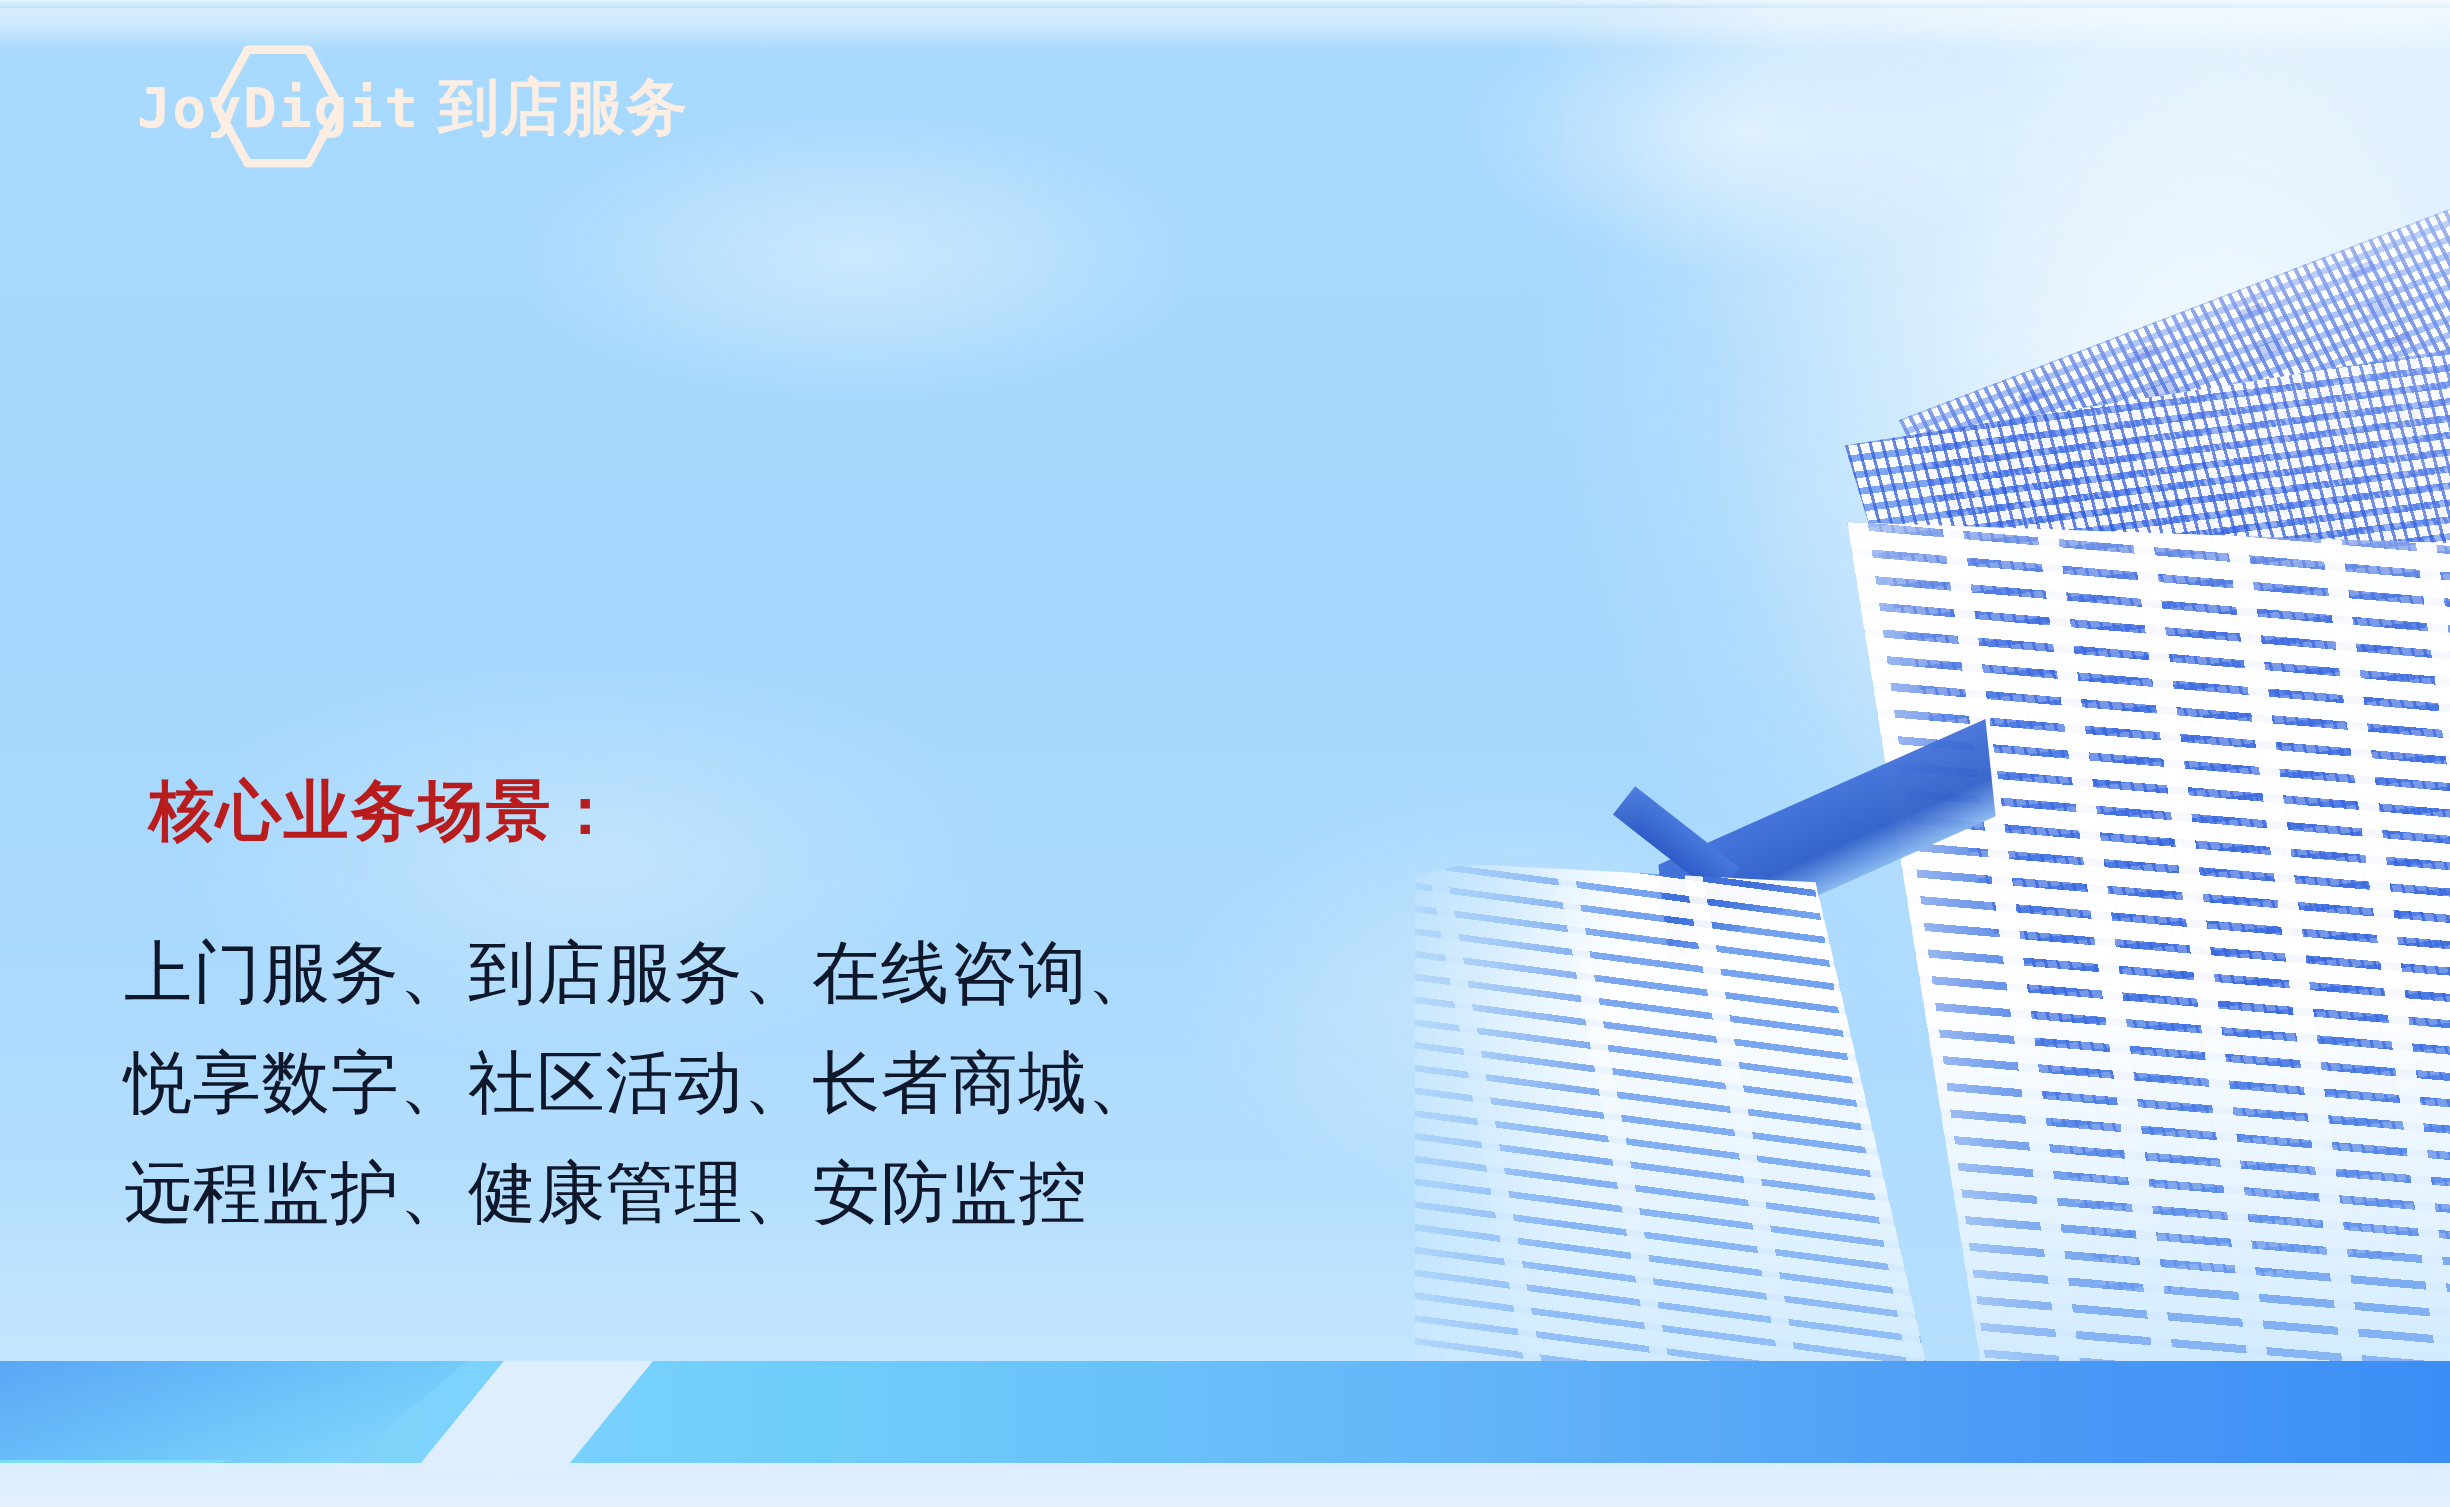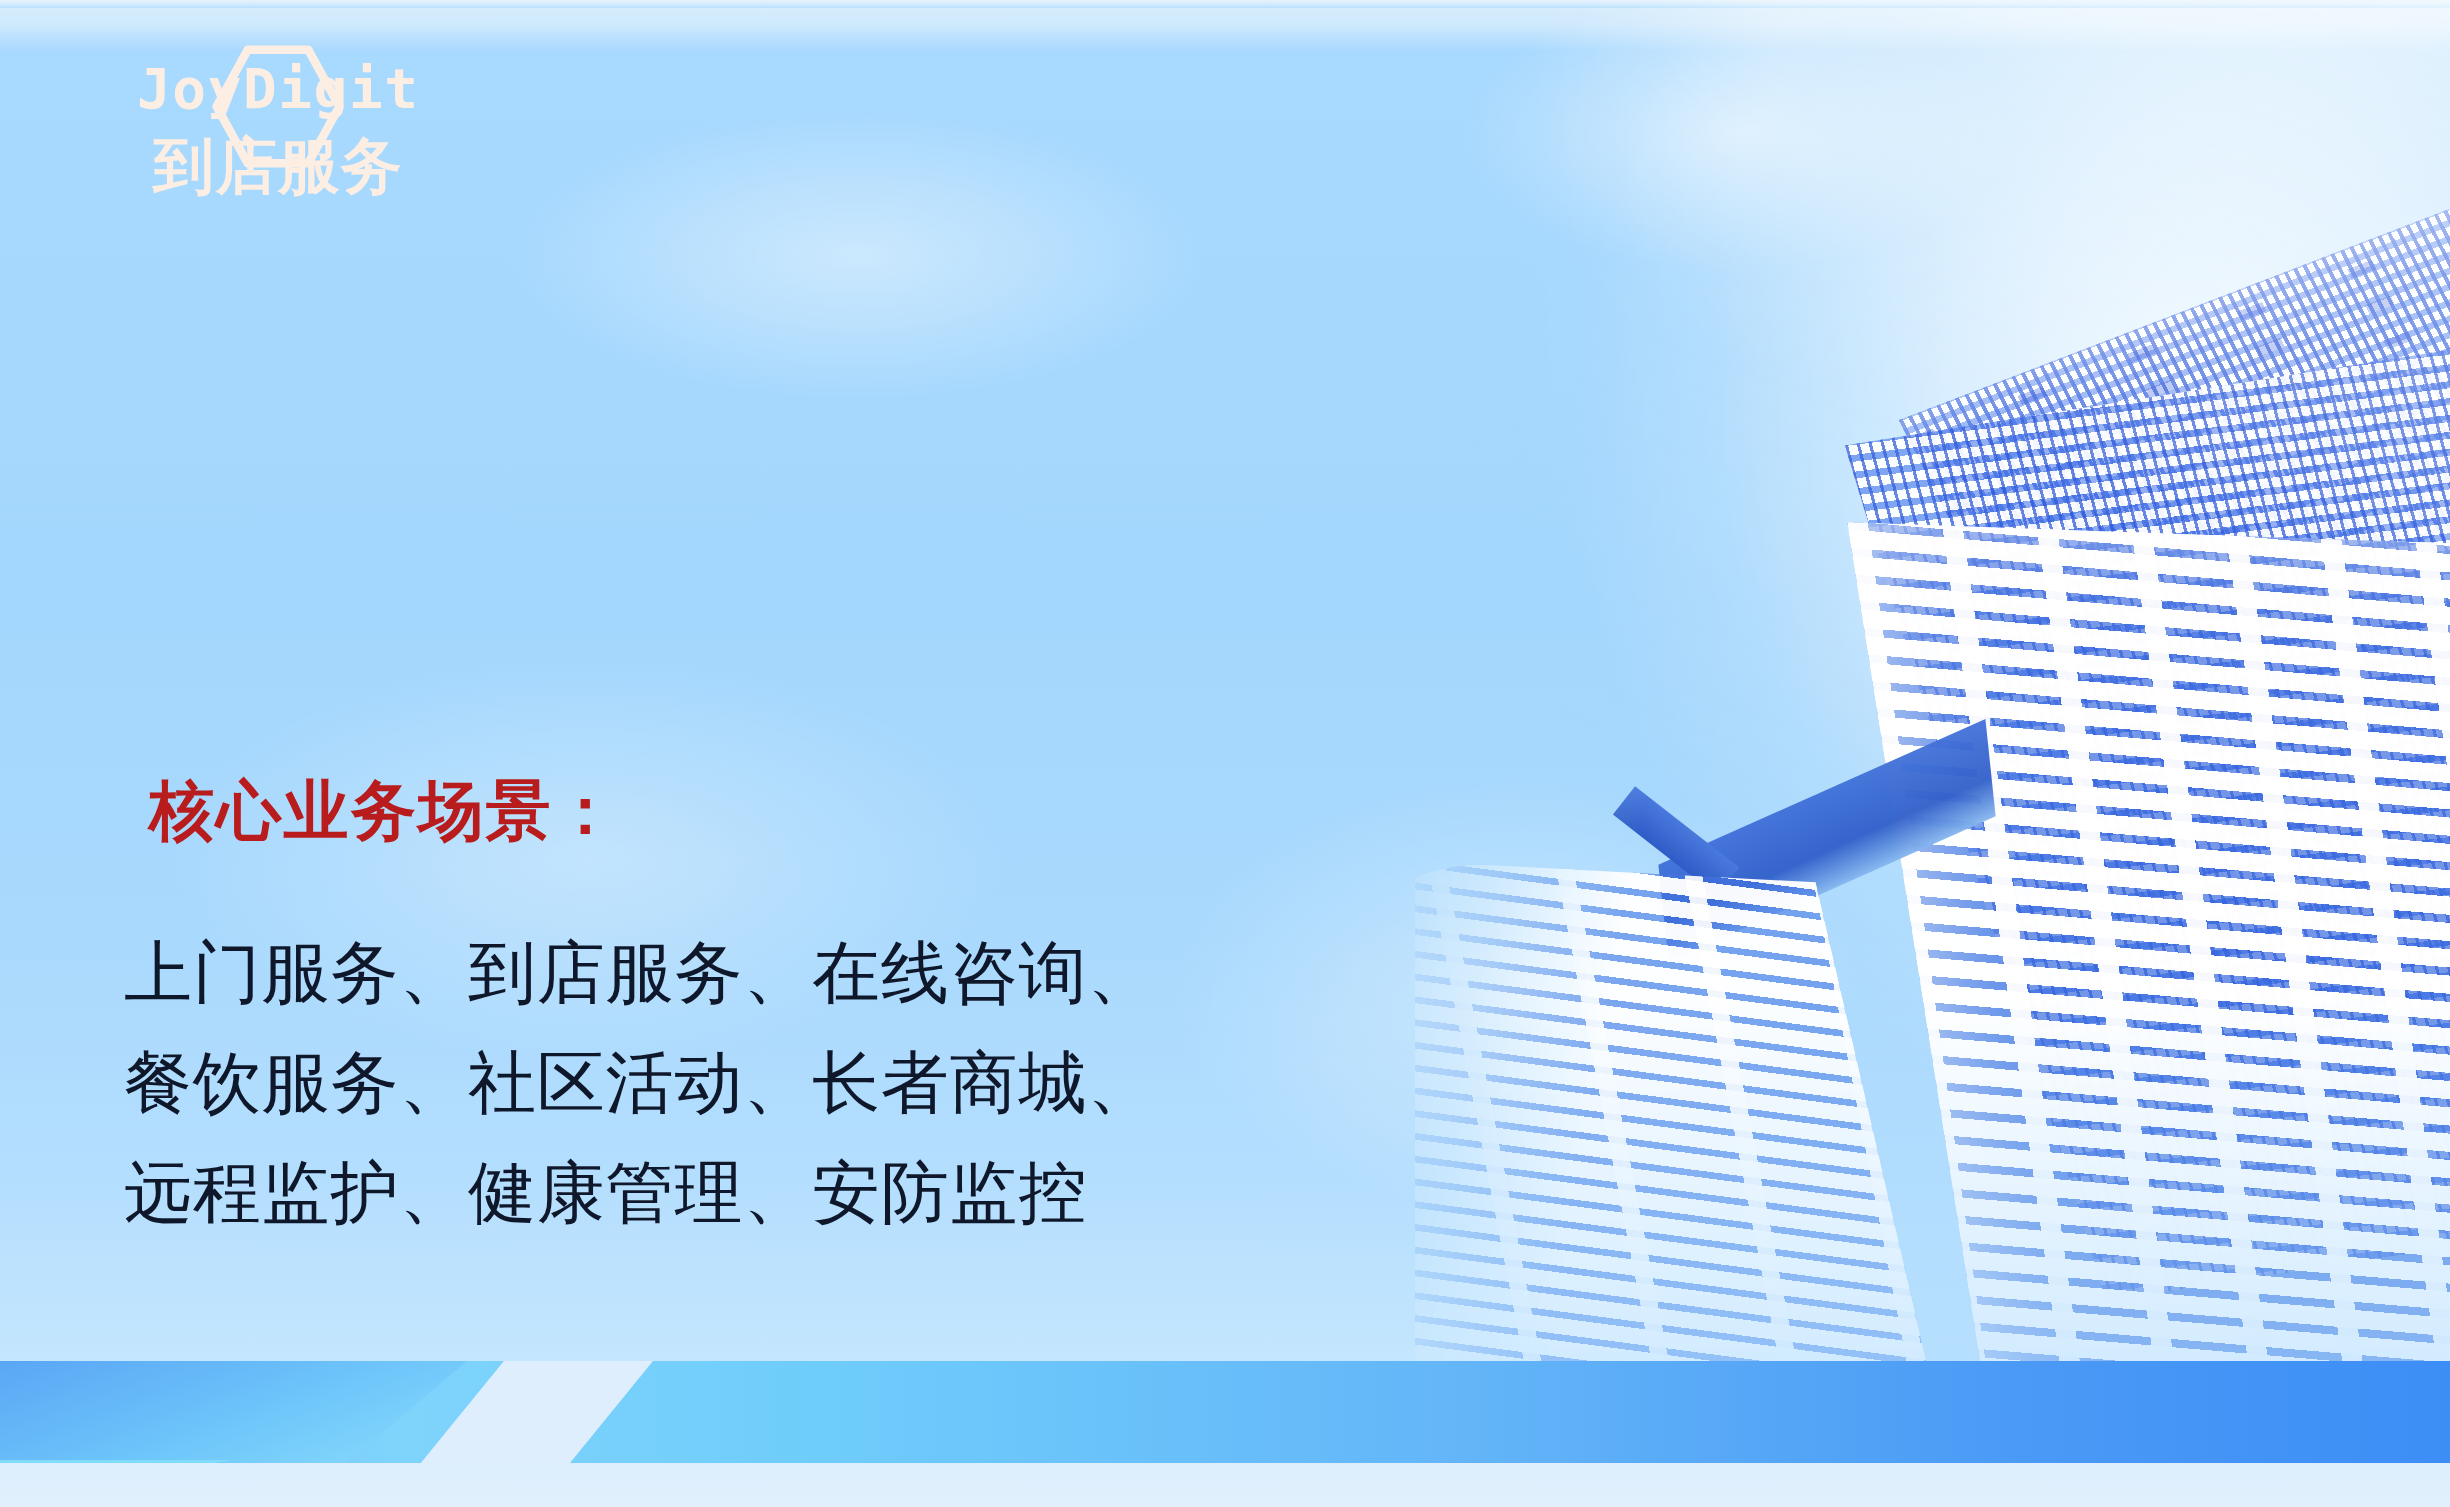--- a/index.html
+++ b/index.html
@@ -253,21 +253,20 @@
 
   
   .logo {
     position: absolute;
     left: 137px;
     top: 61px;
     height: 93px;
     display: flex;
     align-items: center;
     gap: 18.7px;
-    flex-direction: column;
   }
   .logo-hex {
     position: absolute;
     left: 75px;
     top: -15.6px;
     width: 132px;
     height: 123px;
     pointer-events: none;
   }
   .logo-hex svg { display:block; width:100%; height:100%; }
@@ -406,21 +405,21 @@
     </div>
     <div class="logo-mark">JoyDigit</div>
     <div class="logo-cn">到店服务</div>
   </div>
 
 
   <div class="section-heading">核心业务场景：</div>
 
   <div class="body-lines">
     <div>上门服务、到店服务、在线咨询、</div>
-    <div>餐饮服务、社区活动、长者商城、</div>
+    <div>悦享数字、社区活动、长者商城、</div>
     <div>远程监护、健康管理、安防监控</div>
   </div>
 
   <div class="bottom-band"></div>
   <div class="band-left-wedge"></div>
   <div class="band-slash"></div>
   <div class="band-bottom-left-teal"></div>
   <div class="band-bottom-pale"></div>
 
 </div>

